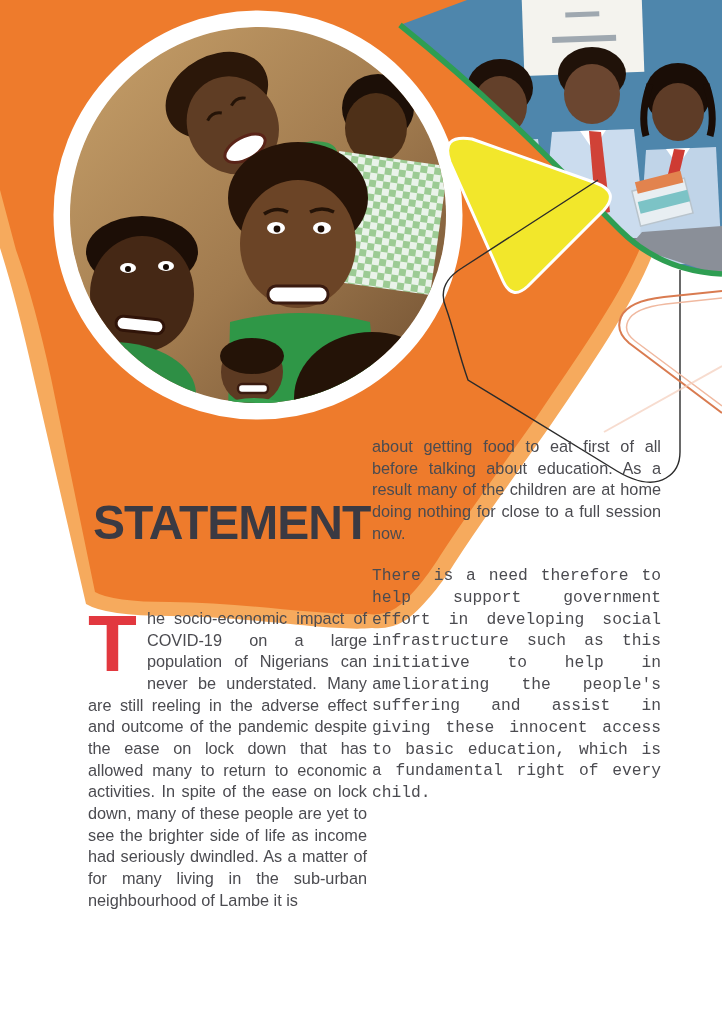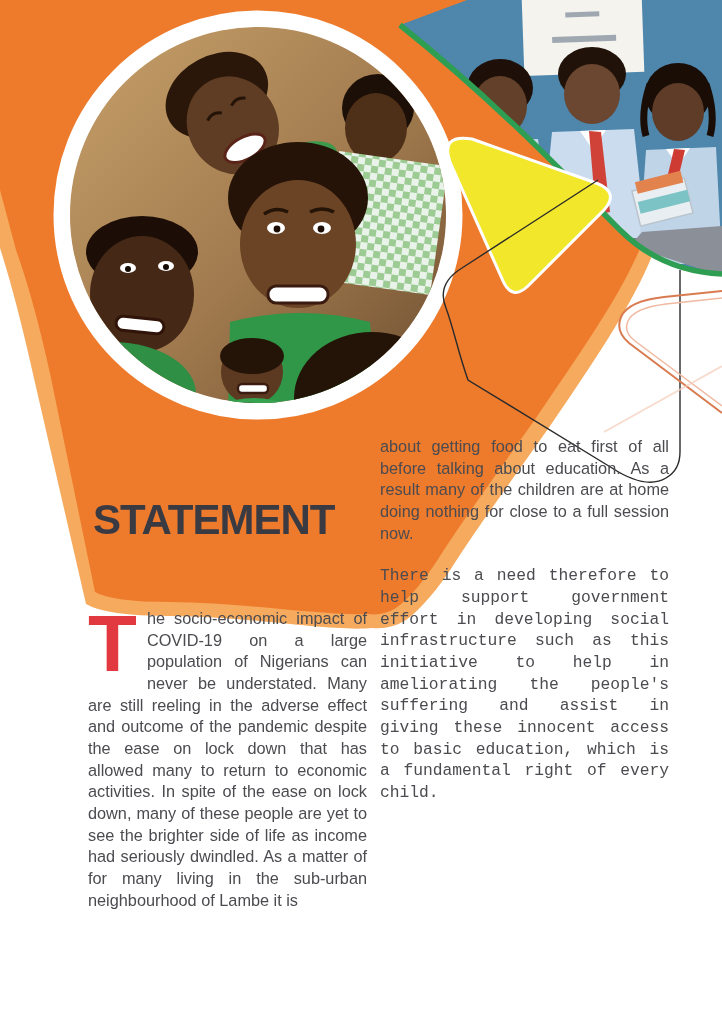--- a/index.html
+++ b/index.html
@@ -7,32 +7,32 @@
     position:relative;
     width:722px;height:1024px;
     margin:0 auto;
     background:#ffffff;
     overflow:hidden;
     font-family:"Liberation Sans", sans-serif;
   }
   .art{position:absolute;left:0;top:0;width:722px;height:1024px;display:block;}
   .heading{
     position:absolute;left:93px;top:500px;width:300px;
-    font-size:42px;font-weight:800;line-height:0.97;
+    font-size:48px;font-weight:800;line-height:0.97;
     letter-spacing:-1px;color:#3A3A43;
     z-index:5;
   }
   .col{
     position:absolute;z-index:5;
     font-size:16.3px;line-height:1.33;
     color:#4B4B50;text-align:justify;
   }
   .col p{margin:0;}
   .col-left{left:88px;top:608px;width:279px;}
-  .col-right{left:380px;top:436px;width:289px;}
+  .col-right{left:372px;top:436px;width:289px;}
   .para-gap{margin-top:21px !important;font-family:Liberation Mono, monospace;}
   .dropcap{
     float:left;
     font-size:80px;line-height:0.74;
     font-weight:700;color:#E2383F;
     margin:6px 10px 2px 0;
   }
 </style>
 </head>
 <body>

